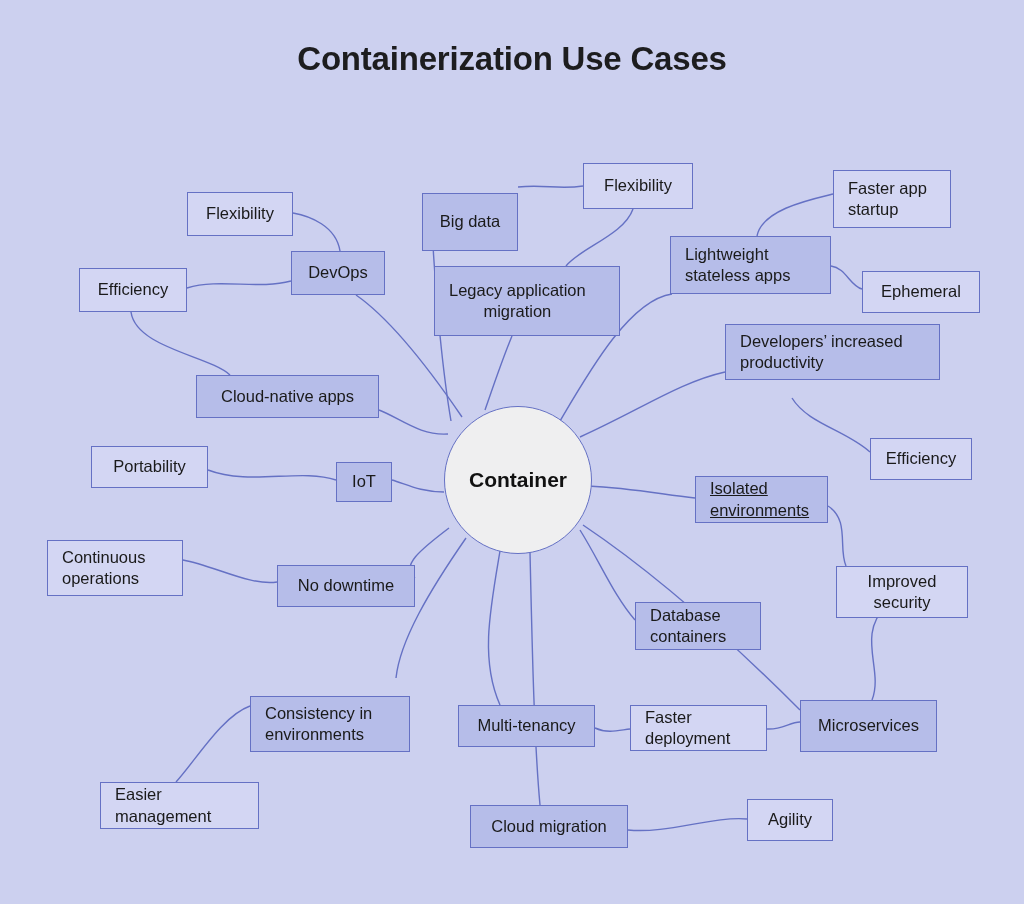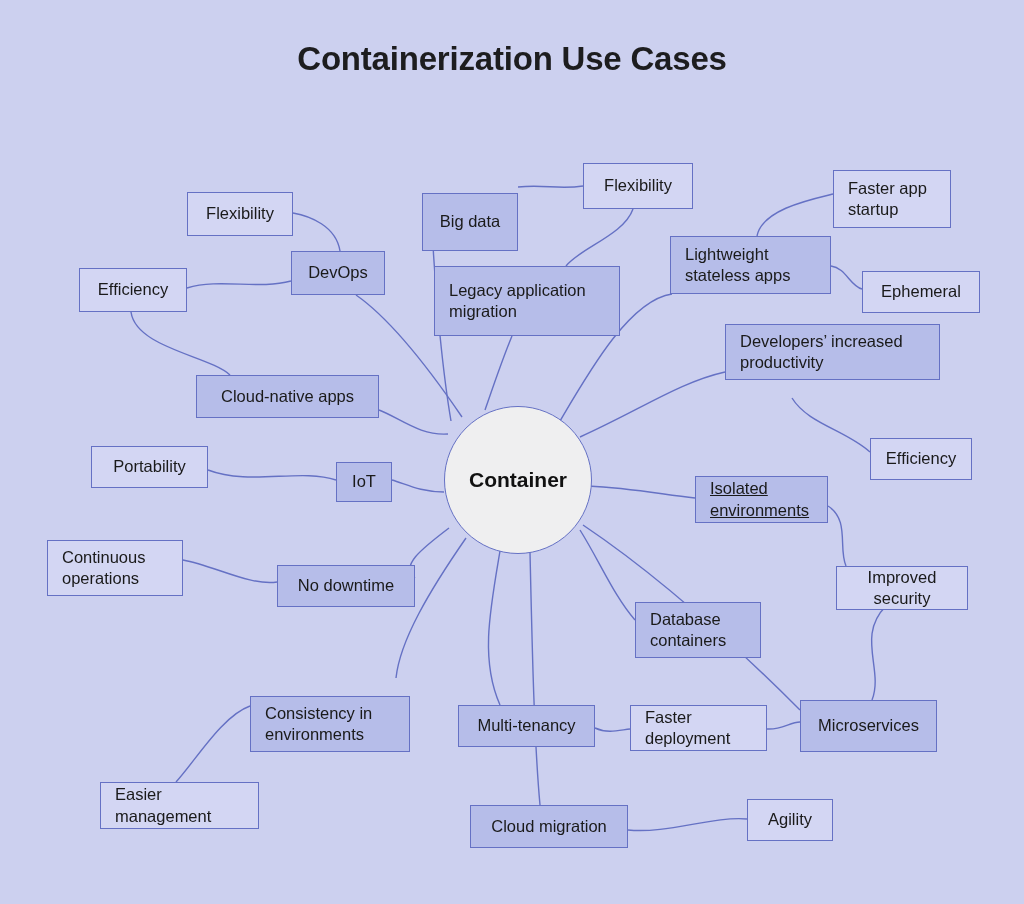--- a/index.html
+++ b/index.html
@@ -78,44 +78,44 @@
       <path d="M 872,700 C 884,670 856,636 886,606" fill="none" stroke="#6571c4" stroke-width="1.4"></path>
       <path d="M 828,506 C 850,520 838,548 846,566" fill="none" stroke="#6571c4" stroke-width="1.4"></path>
       <path d="M 792,398 C 808,424 846,430 870,452" fill="none" stroke="#6571c4" stroke-width="1.4"></path>
       <path d="M 757,236 C 762,210 808,200 833,194" fill="none" stroke="#6571c4" stroke-width="1.4"></path>
       <path d="M 831,266 C 846,268 850,286 862,289" fill="none" stroke="#6571c4" stroke-width="1.4"></path>
     </svg>
 
   <div id="nodes">
       <div class="node primary center-align" style="left: 422px; top: 165px; width: 96px; height: 58px; margin-top: 28px;"><span>Big data</span></div>
       <div class="node leaf center-align" style="left: 583px; top: 163px; width: 110px; height: 46px;"><span>Flexibility</span></div>
-      <div class="node primary" style="left: 434px; top: 266px; width: 186px; height: 70px;"><span>Legacy application
+      <div class="node primary" style="left: 434px; top: 266px; width: 186px; height: 70px; text-align: center;"><span>Legacy application
 migration</span></div>
       <div class="node primary center-align" style="left: 291px; top: 251px; width: 94px; height: 44px;"><span>DevOps</span></div>
       <div class="node leaf center-align" style="left: 187px; top: 192px; width: 106px; height: 44px;"><span>Flexibility</span></div>
       <div class="node leaf center-align" style="left: 79px; top: 268px; width: 108px; height: 44px;"><span>Efficiency</span></div>
       <div class="node primary center-align" style="left: 196px; top: 375px; width: 183px; height: 43px;"><span>Cloud-native apps</span></div>
       <div class="node primary center-align" style="left: 336px; top: 462px; width: 56px; height: 40px;"><span>IoT</span></div>
       <div class="node leaf center-align" style="left: 91px; top: 446px; width: 117px; height: 42px;"><span>Portability</span></div>
       <div class="node primary center-align" style="left: 277px; top: 565px; width: 138px; height: 42px;"><span>No downtime</span></div>
       <div class="node leaf" style="left: 47px; top: 540px; width: 136px; height: 56px;"><span>Continuous
 operations</span></div>
       <div class="node primary" style="left: 250px; top: 678px; width: 160px; height: 56px; margin-top: 18px;"><span>Consistency in
 environments</span></div>
       <div class="node leaf" style="left: 100px; top: 782px; width: 159px; height: 47px;"><span>Easier
 management</span></div>
       <div class="node primary center-align" style="left: 458px; top: 705px; width: 137px; height: 42px;"><span>Multi-tenancy</span></div>
       <div class="node leaf" style="left: 630px; top: 705px; width: 137px; height: 46px;"><span>Faster
 deployment</span></div>
       <div class="node primary center-align" style="left: 470px; top: 805px; width: 158px; height: 43px;"><span>Cloud migration</span></div>
       <div class="node leaf center-align" style="left: 747px; top: 799px; width: 86px; height: 42px;"><span>Agility</span></div>
       <div class="node primary center-align" style="left: 800px; top: 700px; width: 137px; height: 52px;"><span>Microservices</span></div>
-      <div class="node leaf center-align" style="left: 836px; top: 566px; width: 132px; height: 44px;"><span>Improved
+      <div class="node leaf center-align" style="left: 836px; top: 566px; width: 132px; height: 52px;"><span>Improved
 security</span></div>
-      <div class="node primary" style="left: 635px; top: 602px; width: 126px; height: 56px;"><span>Database
+      <div class="node primary" style="left: 635px; top: 602px; width: 126px; height: 48px;"><span>Database
 containers</span></div>
       <div class="node primary" style="left: 695px; top: 476px; width: 133px; height: 47px; text-decoration: underline;"><span>Isolated
 environments</span></div>
       <div class="node primary" style="left: 725px; top: 324px; width: 215px; height: 56px;"><span>Developers’ increased
 productivity</span></div>
       <div class="node leaf center-align" style="left: 870px; top: 438px; width: 102px; height: 42px;"><span>Efficiency</span></div>
       <div class="node primary" style="left: 670px; top: 236px; width: 161px; height: 58px;"><span>Lightweight
 stateless apps</span></div>
       <div class="node leaf" style="left: 833px; top: 170px; width: 118px; height: 58px;"><span>Faster app
 startup</span></div>

